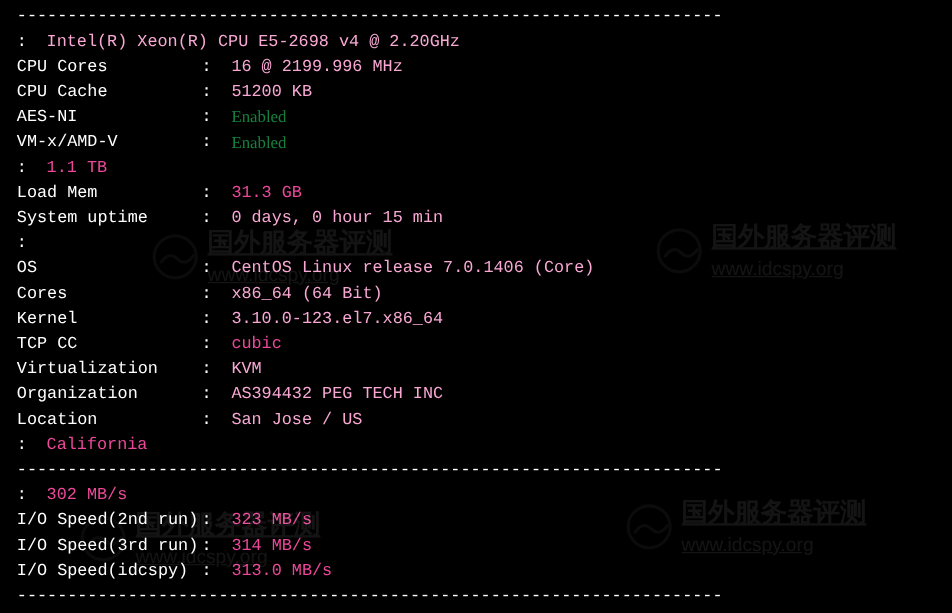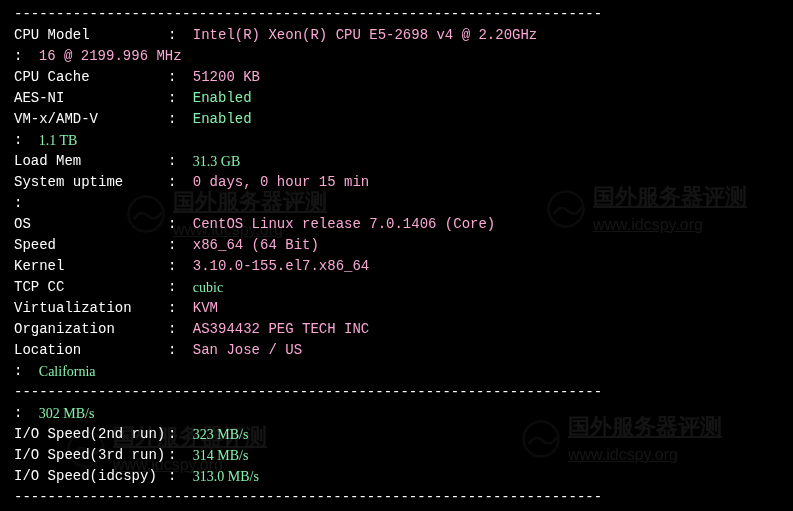--- a/index.html
+++ b/index.html
@@ -29,25 +29,25 @@
       color: #fff;
     }
     .colon {
       color: #fff;
       margin-right: 8px;
     }
     .value-cyan {
       color: #f9a8d4;
     }
     .value-green {
-      color: #86efac;
+      color: #15803d;
+      font-family: Liberation Serif, serif;
     }
     .value-yellow {
-      color: #86efac;
-      font-family: Liberation Serif, serif;
+      color: #ec4899;
     }
     .divider {
       color: #fff;
       letter-spacing: 0;
       white-space: nowrap;
       overflow: hidden;
     }
     .watermark {
       position: absolute;
       opacity: 0.08;
@@ -76,32 +76,32 @@
     .wm1 { top: 185px; left: 125px; }
     .wm2 { top: 180px; left: 545px; }
     .wm3 { top: 420px; left: 65px; }
     .wm4 { top: 410px; left: 520px; }
   </style>
 </head>
 <body>
 
 <div class="divider">----------------------------------------------------------------------</div>
 <div id="sysinfo-block">
-    <div class="line"><span class="label">CPU Model</span><span class="colon">: </span><span class="value-cyan">Intel(R) Xeon(R) CPU E5-2698 v4 @ 2.20GHz</span></div>
-    <div class="line"><span class="colon">: </span><span class="value-cyan">16 @ 2199.996 MHz</span></div>
+    <div class="line"><span class="colon">: </span><span class="value-cyan">Intel(R) Xeon(R) CPU E5-2698 v4 @ 2.20GHz</span></div>
+    <div class="line"><span class="label">CPU Cores</span><span class="colon">: </span><span class="value-cyan">16 @ 2199.996 MHz</span></div>
     <div class="line"><span class="label">CPU Cache</span><span class="colon">: </span><span class="value-cyan">51200 KB</span></div>
     <div class="line"><span class="label">AES-NI</span><span class="colon">: </span><span class="value-green">Enabled</span></div>
     <div class="line"><span class="label">VM-x/AMD-V</span><span class="colon">: </span><span class="value-green">Enabled</span></div>
     <div class="line"><span class="colon">: </span><span class="value-yellow">1.1 TB</span></div>
     <div class="line"><span class="label">Load Mem</span><span class="colon">: </span><span class="value-yellow">31.3 GB</span></div>
     <div class="line"><span class="label">System uptime</span><span class="colon">: </span><span class="value-cyan">0 days, 0 hour 15 min</span></div>
     <div class="line"><span class="colon">: </span></div>
     <div class="line"><span class="label">OS</span><span class="colon">: </span><span class="value-cyan">CentOS Linux release 7.0.1406 (Core)</span></div>
-    <div class="line"><span class="label">Speed</span><span class="colon">: </span><span class="value-cyan">x86_64 (64 Bit)</span></div>
-    <div class="line"><span class="label">Kernel</span><span class="colon">: </span><span class="value-cyan">3.10.0-155.el7.x86_64</span></div>
+    <div class="line"><span class="label">Cores</span><span class="colon">: </span><span class="value-cyan">x86_64 (64 Bit)</span></div>
+    <div class="line"><span class="label">Kernel</span><span class="colon">: </span><span class="value-cyan">3.10.0-123.el7.x86_64</span></div>
     <div class="line"><span class="label">TCP CC</span><span class="colon">: </span><span class="value-yellow">cubic</span></div>
     <div class="line"><span class="label">Virtualization</span><span class="colon">: </span><span class="value-cyan">KVM</span></div>
     <div class="line"><span class="label">Organization</span><span class="colon">: </span><span class="value-cyan">AS394432 PEG TECH INC</span></div>
     <div class="line"><span class="label">Location</span><span class="colon">: </span><span class="value-cyan">San Jose / US</span></div>
     <div class="line"><span class="colon">: </span><span class="value-yellow">California</span></div>
   </div>
 <div class="divider">----------------------------------------------------------------------</div>
 <div id="iospeed-block">
     <div class="line"><span class="colon">: </span><span class="value-yellow">302 MB/s</span></div>
     <div class="line"><span class="label">I/O Speed(2nd run)</span><span class="colon">: </span><span class="value-yellow">323 MB/s</span></div>

